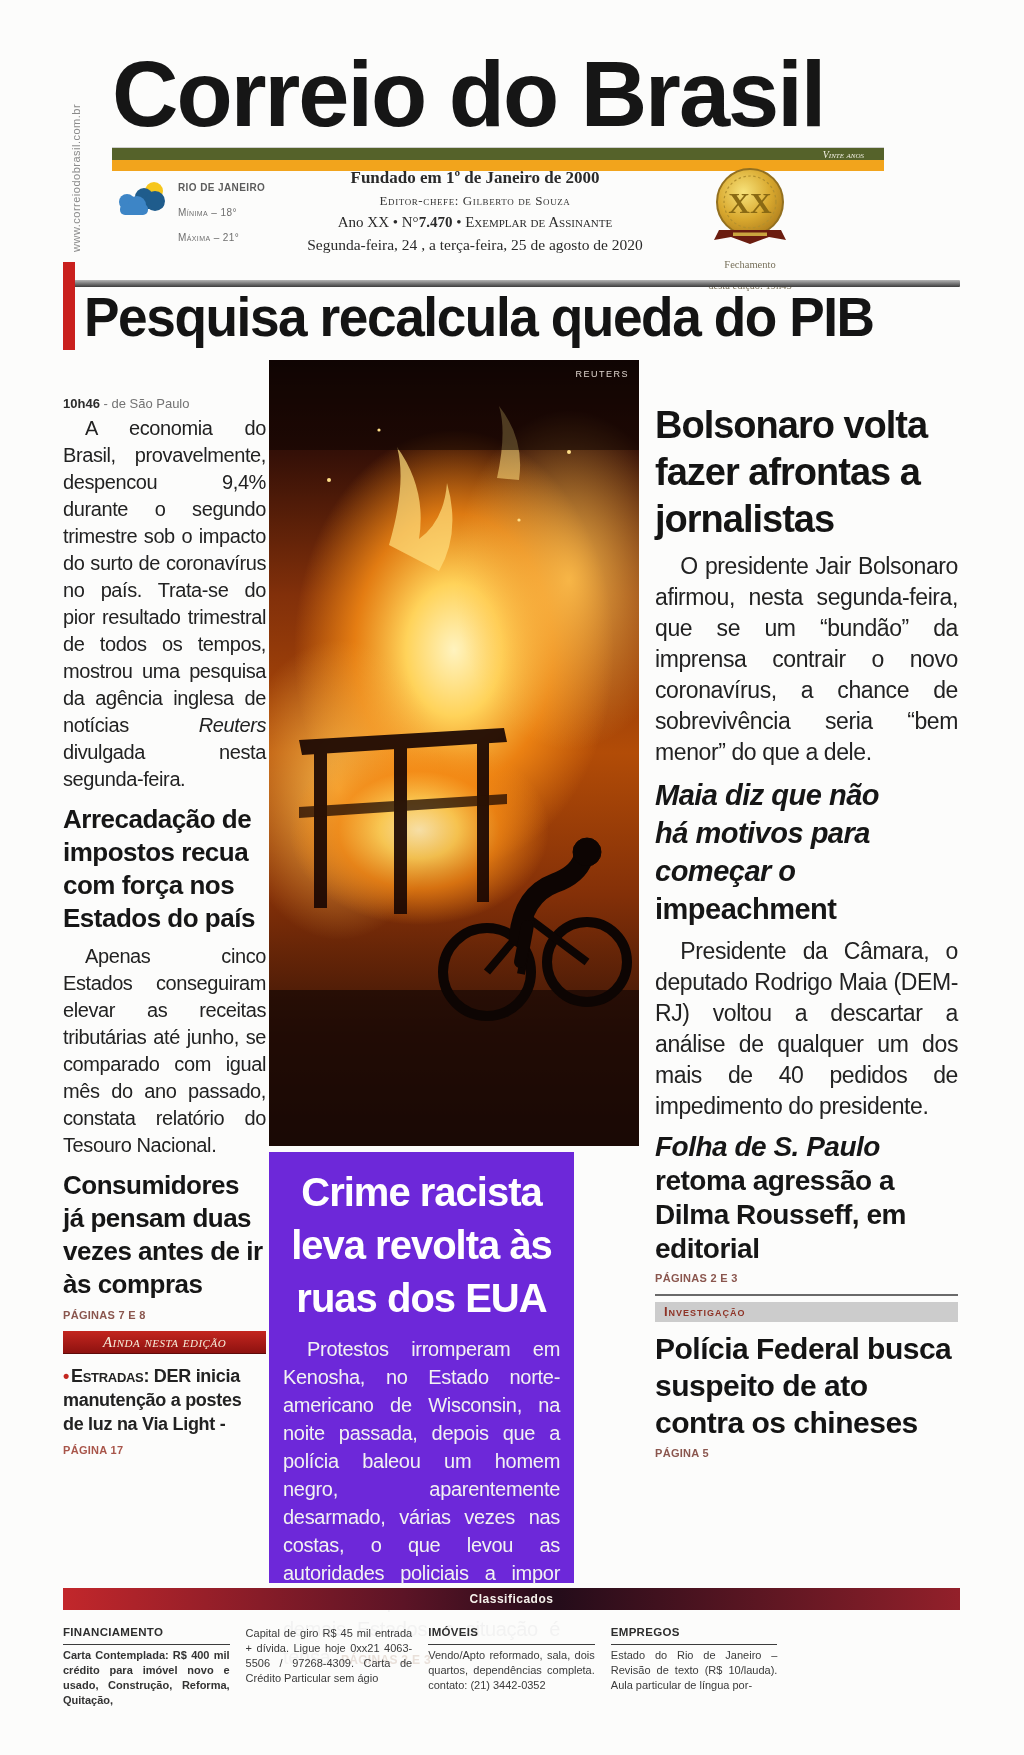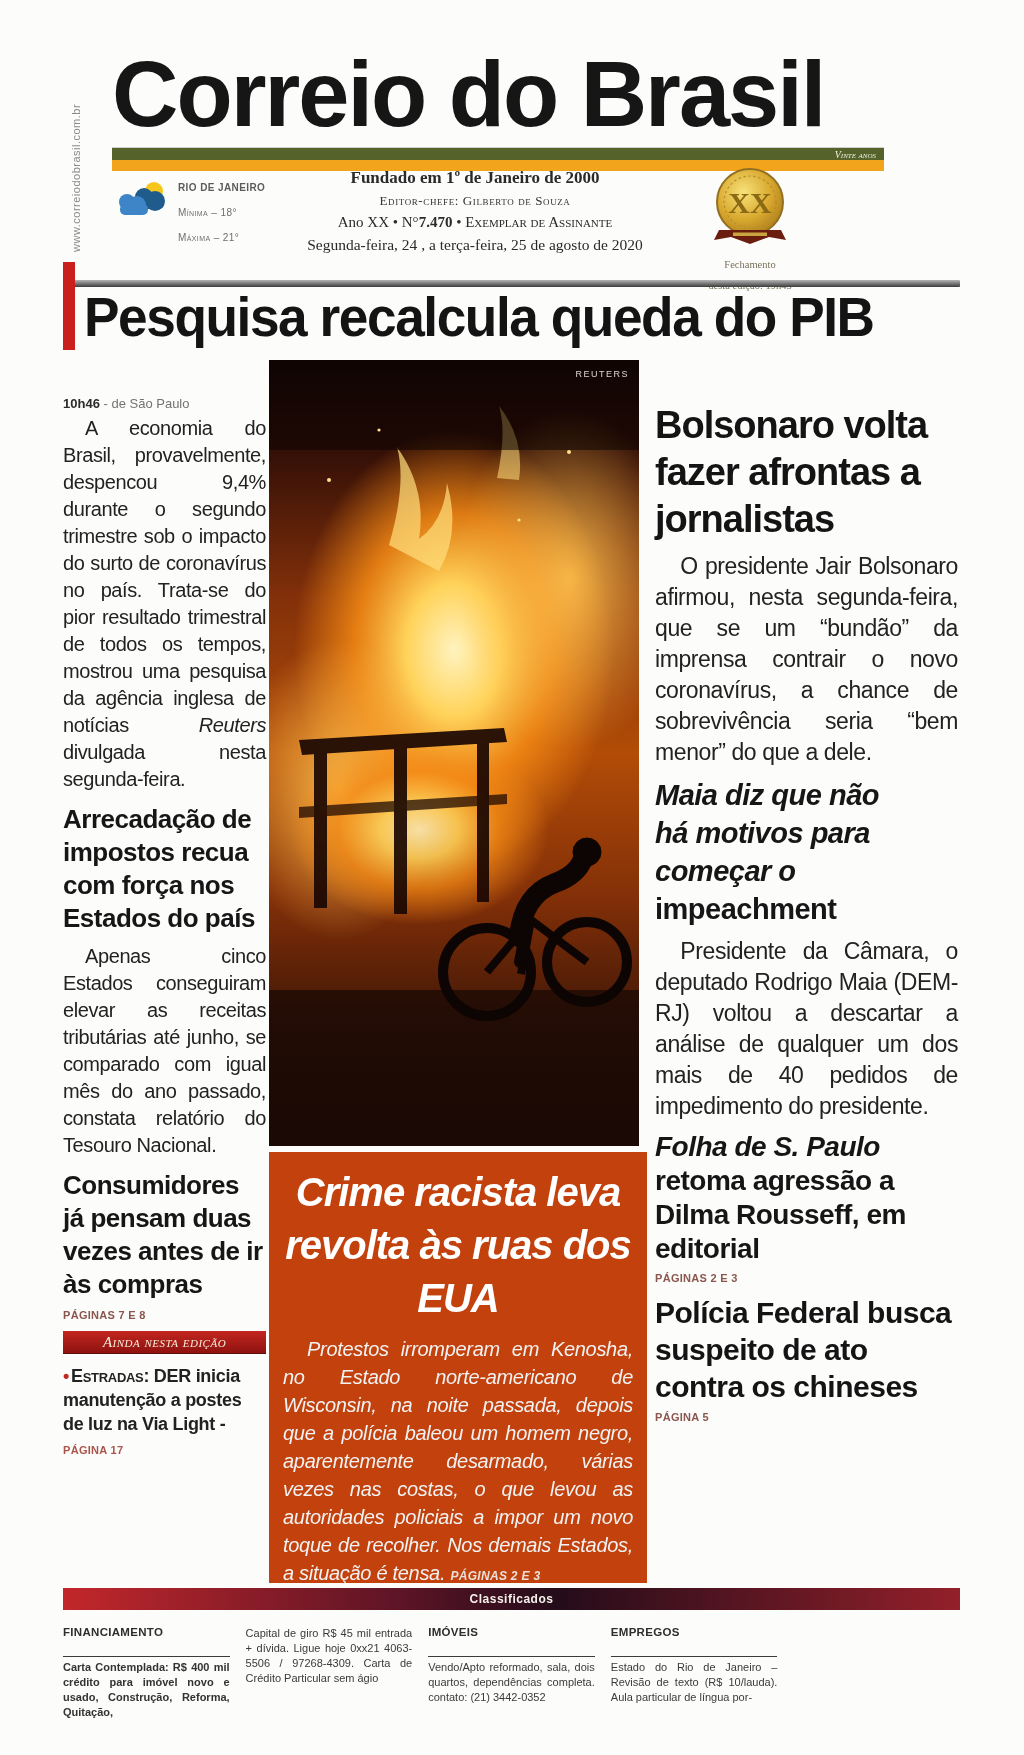--- a/index.html
+++ b/index.html
@@ -16,21 +16,21 @@
   }
   .masthead-title{
     position:absolute; left:112px; top:44px; width:856px; height:104px;
     font-size:92px; font-weight:700; letter-spacing:-2px; color:#161616;
     white-space:nowrap; line-height:100px;
   }
   .strip{position:absolute; left:112px; width:772px;}
   .strip.green{top:147px; height:13px; background:#55622a; border-top:1px solid #cfcfcf;}
   .strip.orange{top:160px; height:11px; background:#f2a41c;}
   .strip-label{
-    display:block; text-align:right; padding-right:8px;
+    display:block; text-align:right; padding-right:20px;
     font-family:"Liberation Serif", serif; font-style:italic; font-variant:small-caps;
     font-size:10px; line-height:13px; color:#f3f0e4;
   }
   
   .weather{position:absolute; left:114px; top:180px; width:180px; display:flex; gap:6px;}
   .weather-text{padding-top:2px;}
   .weather-city{font-size:10px; font-weight:700; color:#5c5c5c; letter-spacing:.4px;}
   .weather-line{font-size:10px; color:#6e6e6e; font-variant:small-caps; letter-spacing:.4px; margin-top:14px;}
   .center-info{
     position:absolute; left:288px; top:168px; width:374px; text-align:center;
@@ -108,22 +108,22 @@
   .photo-credit{
     position:absolute; top:9px; right:10px; font-size:9px; letter-spacing:1.5px;
     color:#f3e9e2; opacity:.9;
   }
   .photo-caption{
     position:absolute; left:0; bottom:0; width:100%; box-sizing:border-box;
     padding:8px 10px 9px 14px; font-style:italic; font-size:15px; color:#efe6dd;
     background:rgba(24,8,6,.78);
   }
   .us-panel{
-    position:absolute; left:269px; top:1152px; width:378px; height:431px;
-    background:#c2410c; box-sizing:border-box; padding:14px 14px 10px 14px;font-style:italic;
+    position:absolute; left:269px; top:1152px; width:305px; height:431px;
+    background:#6d28d9; box-sizing:border-box; padding:14px 14px 10px 14px;
   }
   .us-headline{
     font-size:40px; line-height:53px; font-weight:700; letter-spacing:-1px;
     color:#ffffff; text-align:center; margin:0 0 10px 0;
   }
   .us-body{
     font-size:20px; line-height:28px; color:#f2f2f2; text-align:justify;
     letter-spacing:-.3px; text-indent:1.2em; margin:0;
   }
   .us-body .pg{font-size:12px; font-weight:700; letter-spacing:.3px; color:#e9e0da;}
@@ -132,21 +132,21 @@
     position:absolute; left:63px; top:1588px; width:897px; height:22px;
     background:linear-gradient(90deg,#c2272b 0%,#5c1426 38%,#240c1a 55%,#93202a 100%);
     text-align:center; font-size:12px; font-weight:700; color:#f5f0ea; line-height:22px; letter-spacing:.5px;
   }
   .class-cols{
     position:absolute; left:63px; top:1626px; width:897px;
     display:grid; grid-template-columns:repeat(5,1fr); column-gap:16px;
   }
   .class-col .hdr{
     font-size:11.5px; font-weight:700; letter-spacing:.3px; color:#2e2e2e;
-    border-bottom:1.5px solid #3c3c3c; padding-bottom:18px; margin-bottom:3px;
+    border-bottom:1.5px solid #3c3c3c; padding-bottom:6px; margin-bottom:3px;
   }
   .class-col .bd{font-size:11px; line-height:15px; color:#3a3a3a; text-align:justify;}
   .class-col.bold .bd{font-weight:700; color:#333;}
 </style>
 </head>
 <body>
 
 <div id="page">
 
   <div class="vertical-url">www.correiodobrasil.com.br</div>
@@ -284,20 +284,23 @@
     <p class="us-body"><span>Protestos irromperam em Kenosha, no Estado norte-americano de Wisconsin, na noite passada, depois que a polícia baleou um homem negro, aparentemente desarmado, várias vezes nas costas, o que levou as autoridades policiais a impor um novo toque de recolher. Nos demais Estados, a situação é tensa. </span><span class="pg">PÁGINAS 2 E 3</span></p>
   </div>
 
   <div class="col-right">
     <h2 class="rc-h1">Bolsonaro volta fazer afrontas a jornalistas</h2>
     <p class="rc-body">O presidente Jair Bolsonaro afirmou, nesta segunda-feira, que se um “bundão” da imprensa contrair o novo coronavírus, a chance de sobrevivência seria “bem menor” do que a dele.</p>
     <h3 class="rc-sub" style="margin-top:0"><span class="it">Maia diz que não há motivos para começar o </span><span>impeachment</span></h3>
     <p class="rc-body">Presidente da Câmara, o deputado Rodrigo Maia (DEM-RJ) voltou a descartar a análise de qualquer um dos mais de 40 pedidos de impedimento do presidente.</p>
     <h3 class="rc-folha"><span class="it">Folha de S. Paulo</span><span> retoma agressão a Dilma Rousseff, em editorial</span></h3>
     <div class="pages-ref">PÁGINAS 2 E 3</div>
+    <div class="kicker-wrap">
+      <div class="kicker">Investigação</div>
+    </div>
     <h3 class="rc-h2">Polícia Federal busca suspeito de ato contra os chineses</h3>
     <div class="pages-ref">PÁGINA 5</div>
   </div>
 
   <div class="class-bar">Classificados</div>
   <div class="class-cols">
     <div class="class-col bold">
       <div class="hdr">FINANCIAMENTO</div>
       <div class="bd">Carta Contemplada: R$ 400 mil crédito para imóvel novo e usado, Construção, Reforma, Quitação,</div>
     </div>

